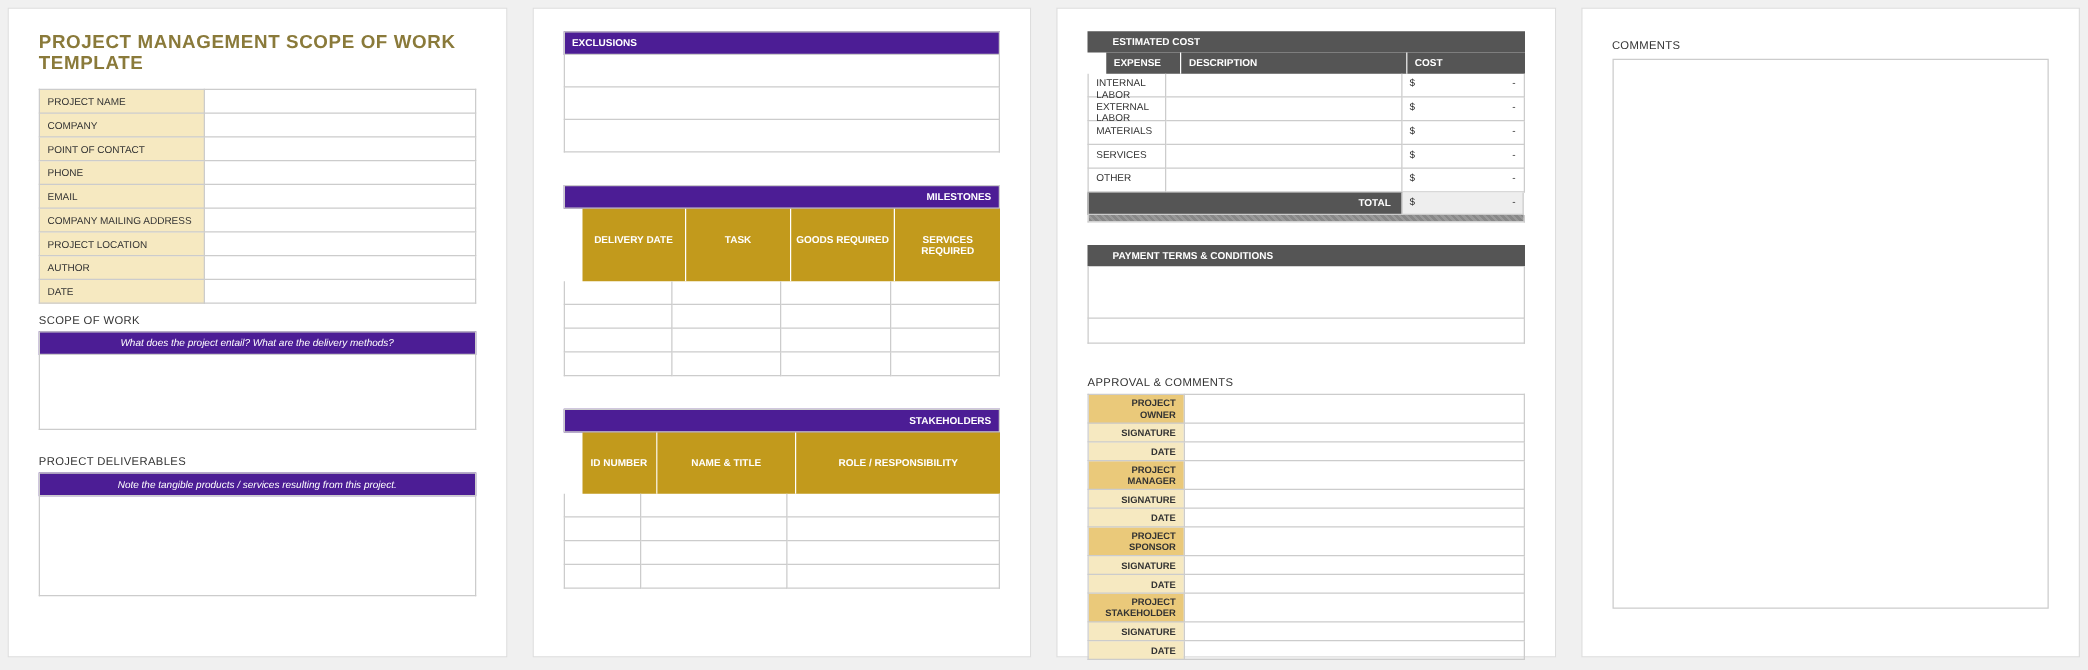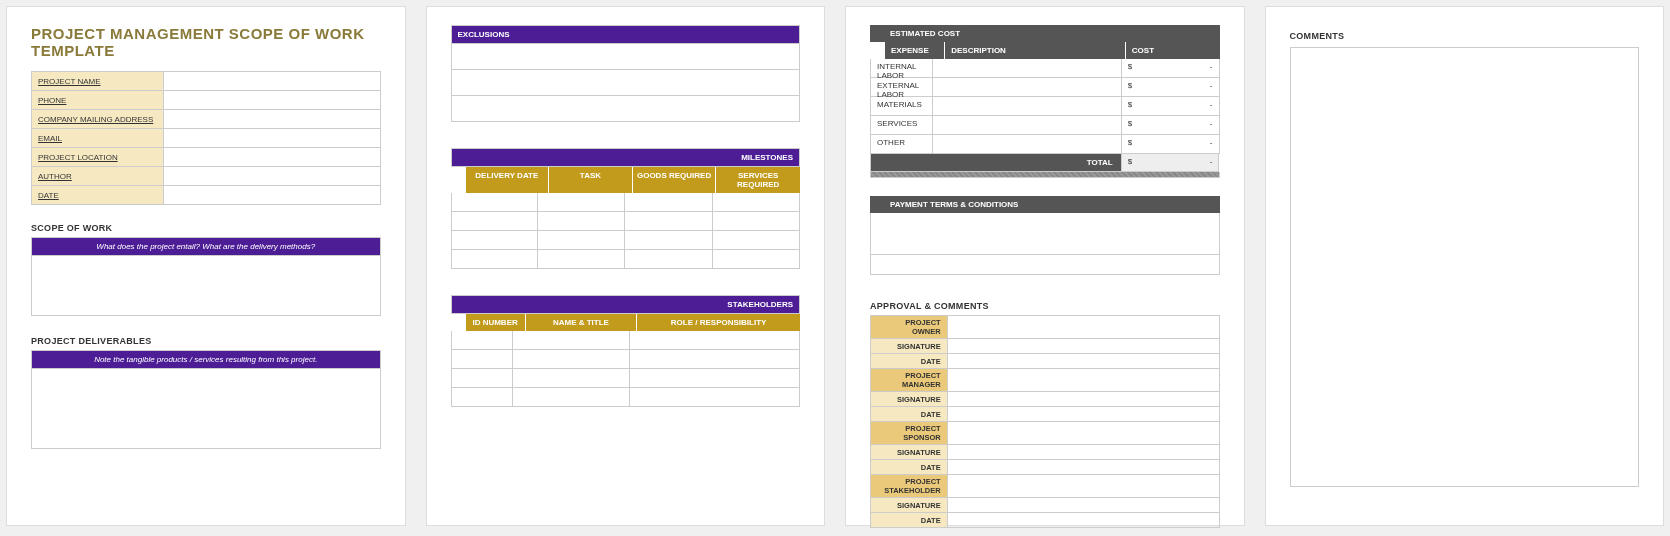--- a/index.html
+++ b/index.html
@@ -25,37 +25,36 @@
 .page-title {
   font-size: 15px;
   font-weight: 600;
   color: #8a7a3a;
   letter-spacing: 0.5px;
   margin-bottom: 12px;
 }
 .info-table {
   width: 100%;
   border-collapse: collapse;
-  margin-bottom: 18px;
-  text-decoration: underline;
+  margin-bottom: 8px;
 }
 .info-table td {
   border: 1px solid #ccc;
   padding: 3px 6px;
   height: 19px;
   font-size: 8px;
   vertical-align: middle;
 }
 .info-table td.lab {
   background: #f6e9c1;
   width: 38%;
 }
 .sec-label {
   font-size: 9px;
-  font-weight: 700;
+  font-weight: 400;
   margin: 6px 0 4px 0;
   letter-spacing: 0.3px;
 }
 .dark-bar {
   background: #4c1d95;
   color: #fff;
   font-style: italic;
   font-size: 8px;
   text-align: center;
   padding: 4px 6px;
@@ -78,21 +77,21 @@
 .milestone-head, .stake-head, .cost-head {
   display: flex;
   margin-left: 15px;
 }
 .milestone-head > div, .stake-head > div, .cost-head > div {
   background: #c29a1c;
   color: #fff;
   font-size: 8px;
   font-weight: 600;
   text-align: center;
-  padding: 4px 2px;
+  padding: 20px 2px;
   border-right: 1px solid #fff;
 }
 .milestone-head > div:last-child,
 .stake-head > div:last-child,
 .cost-head > div:last-child { border-right: none; }
 .row4, .row3, .costrow {
   display: flex;
 }
 .row4 > div, .row3 > div, .costrow > div {
   border: 1px solid #ccc;
@@ -132,29 +131,37 @@
 
   <div class="page">
     <div class="page-title">PROJECT MANAGEMENT SCOPE OF WORK TEMPLATE</div>
     <table class="info-table">
       <tbody>
           <tr>
             <td class="lab">PROJECT NAME</td>
             <td></td>
           </tr>
       <tr>
+            <td class="lab">COMPANY</td>
+            <td></td>
+          </tr>
+      <tr>
+            <td class="lab">POINT OF CONTACT</td>
+            <td></td>
+          </tr>
+      <tr>
             <td class="lab">PHONE</td>
             <td></td>
           </tr>
       <tr>
+            <td class="lab">EMAIL</td>
+            <td></td>
+          </tr>
+      <tr>
             <td class="lab">COMPANY MAILING ADDRESS</td>
-            <td></td>
-          </tr>
-      <tr>
-            <td class="lab">EMAIL</td>
             <td></td>
           </tr>
       <tr>
             <td class="lab">PROJECT LOCATION</td>
             <td></td>
           </tr>
       <tr>
             <td class="lab">AUTHOR</td>
             <td></td>
           </tr>

